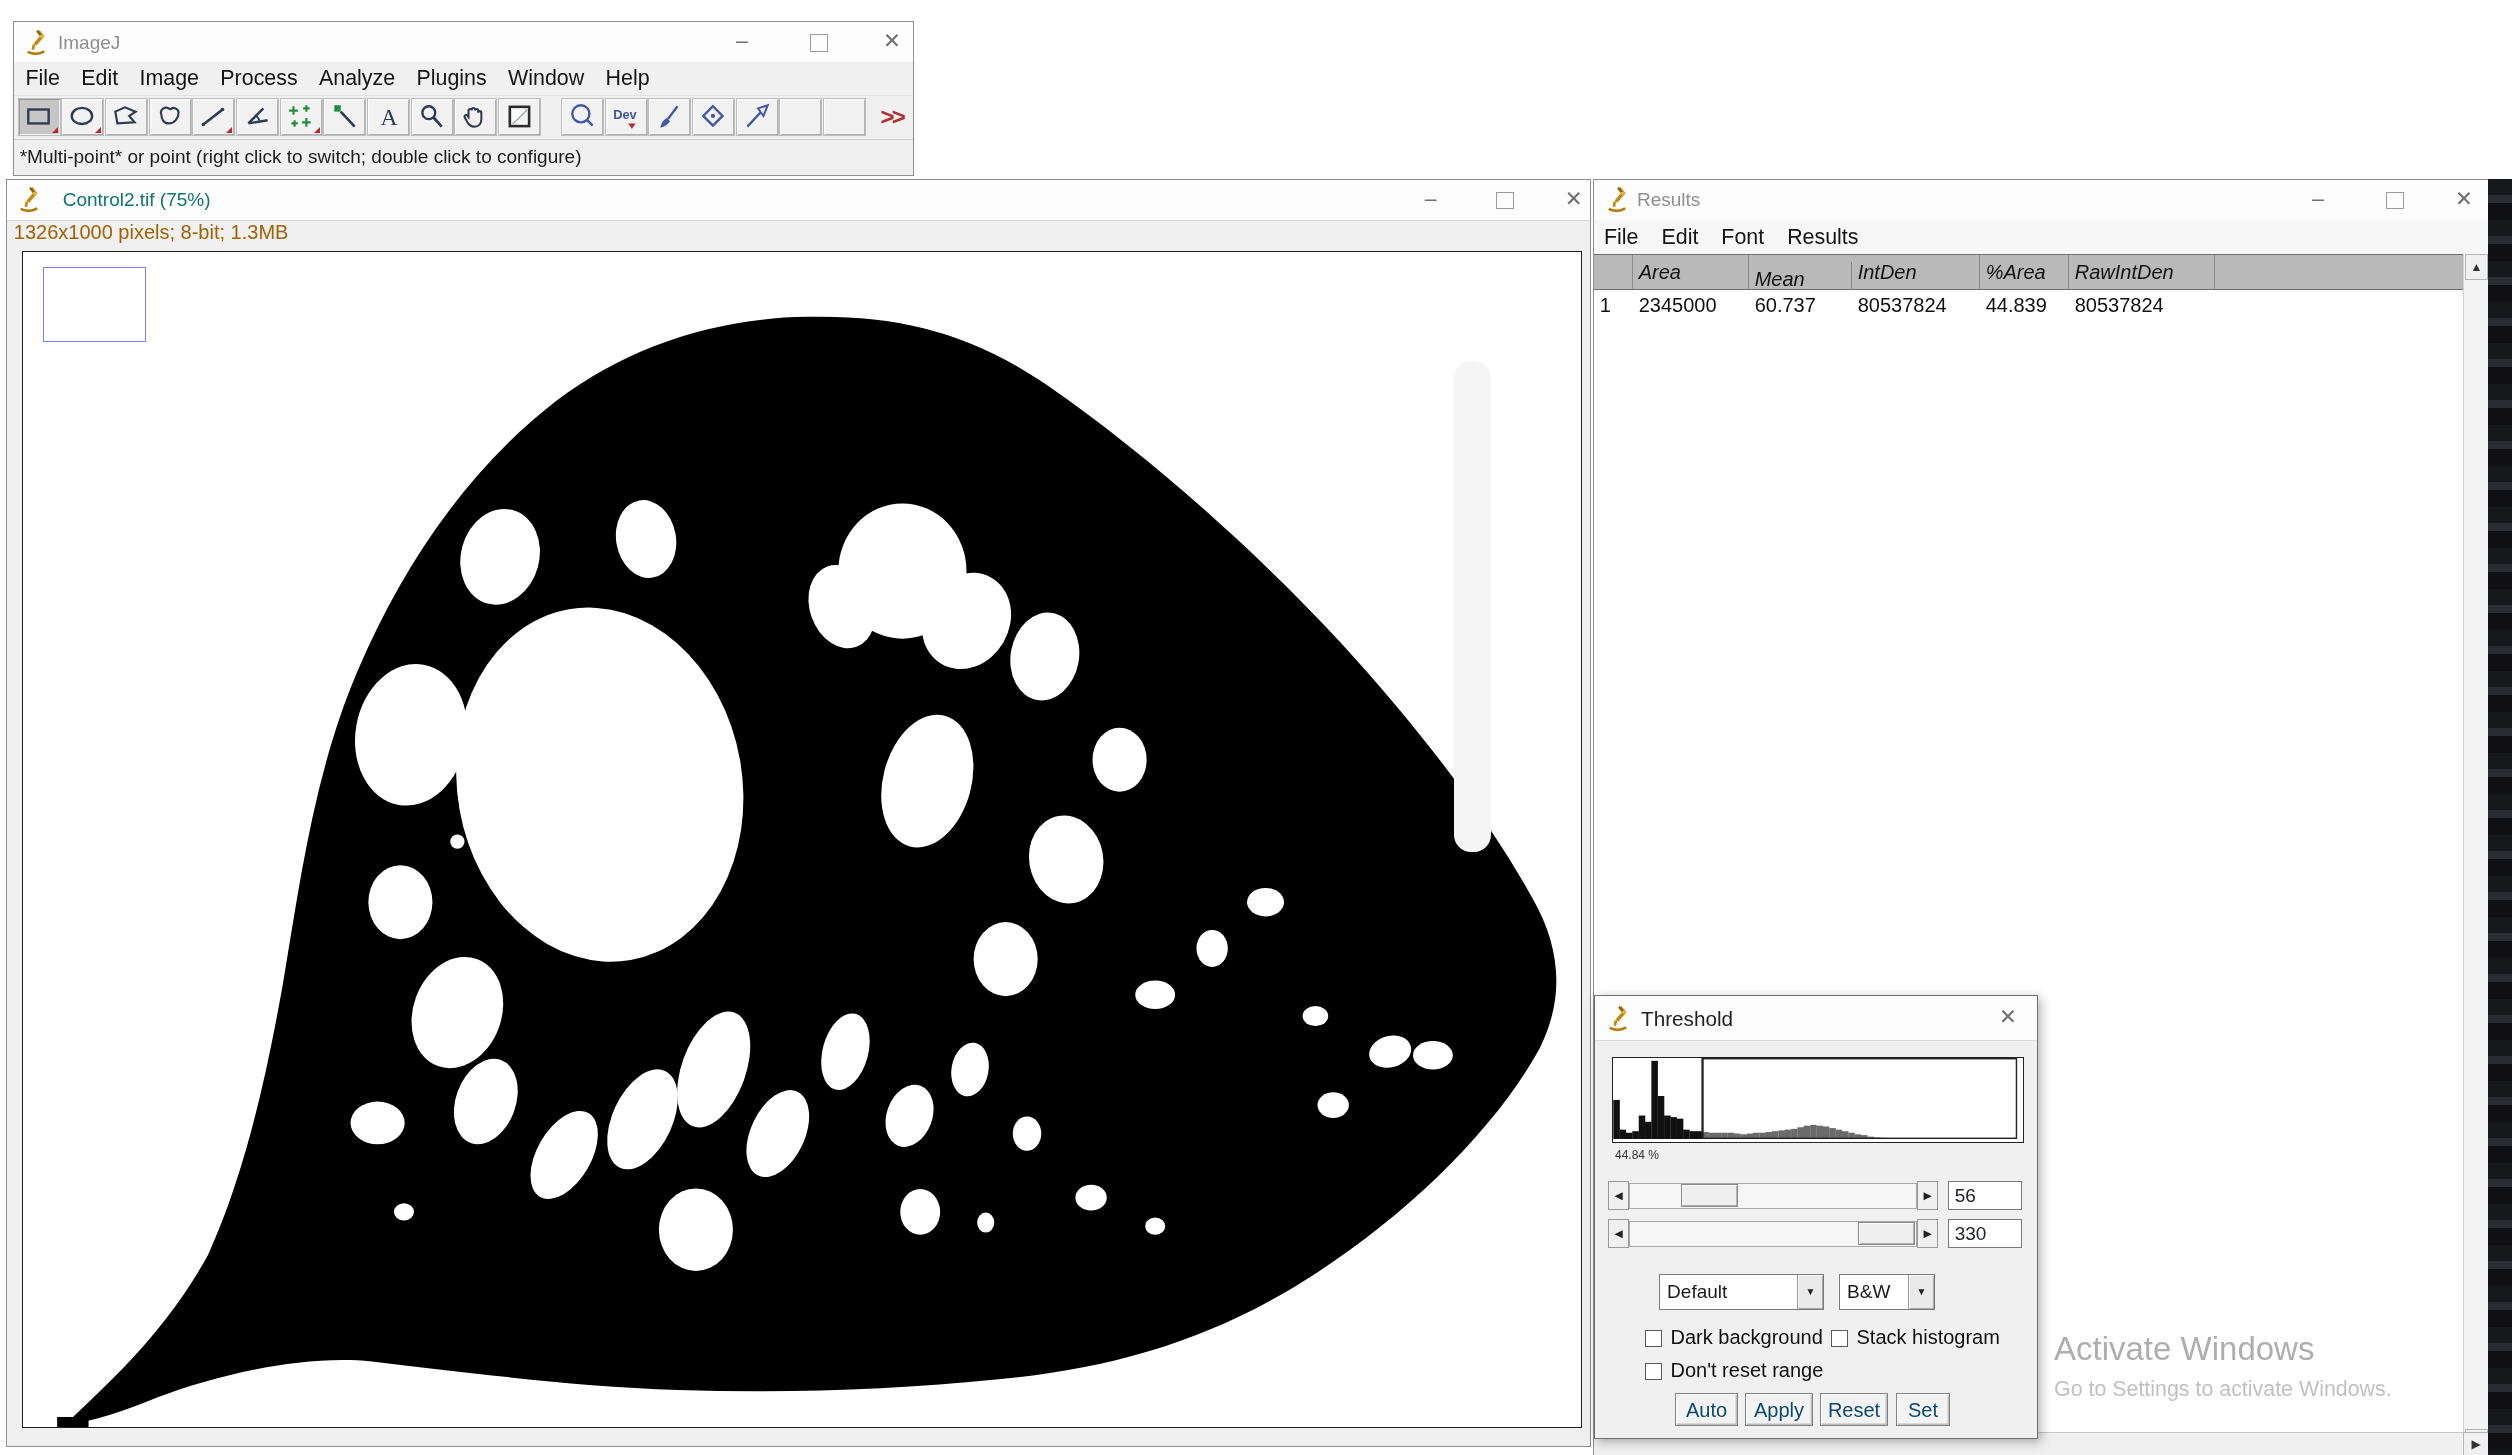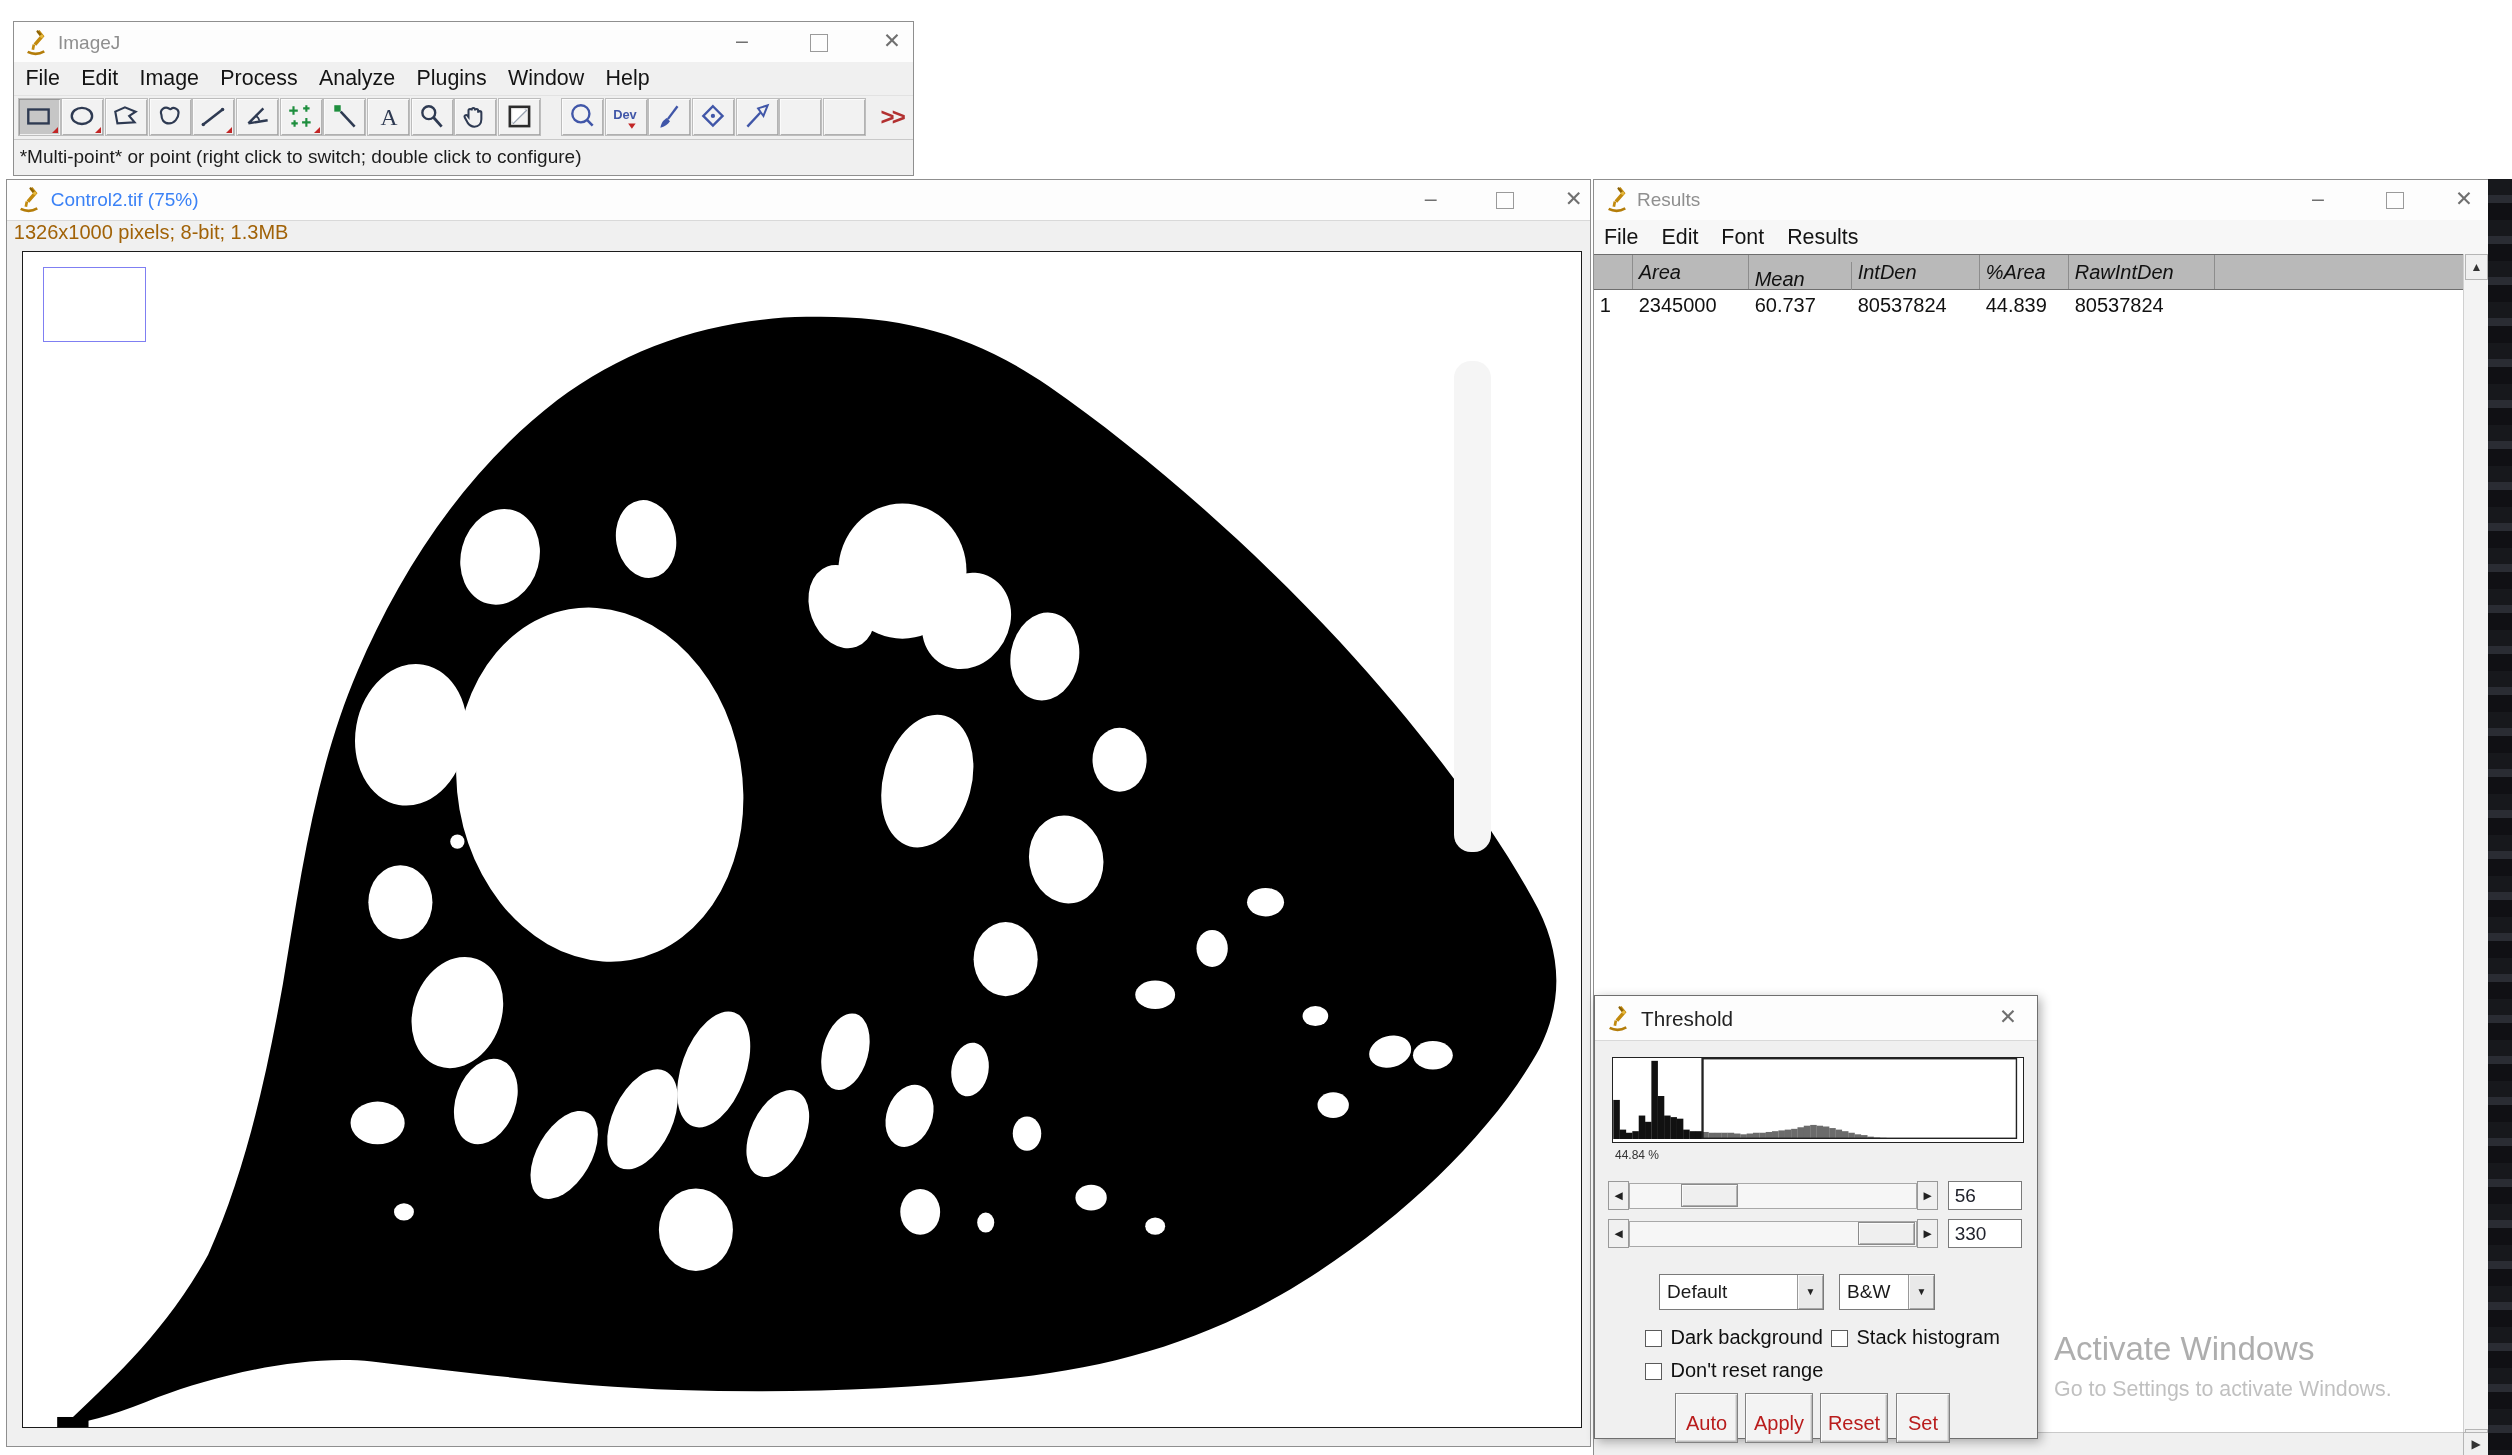--- a/index.html
+++ b/index.html
@@ -61,22 +61,22 @@
   .sl-thumb{position:absolute;top:0.7px;width:57px;height:23px;background:#efefef;border:0.7px solid #8b8b8b;
     box-shadow:inset 0.7px 0.7px 0 #fff, inset -0.7px -0.7px 0 #9b9b9b;box-sizing:border-box;}
   .valbox{position:absolute;left:353px;top:1.4px;width:74px;height:28.5px;background:#ffffff;border:0.7px solid #7a7a7a;
     box-sizing:border-box;font-size:19px;color:#20222c;padding:2.8px 0 0 5.7px;}
   .dropdown{position:absolute;top:0;height:36px;background:#ffffff;border:0.7px solid #7a7a7a;box-sizing:border-box;}
   .dd-text{position:absolute;left:7.1px;top:6.4px;font-size:19px;color:#1a1a1a;}
   .dd-btn{position:absolute;right:0;top:0;width:26px;height:100%;background:#e9e9e9;border-left:0.7px solid #9a9a9a;
     box-shadow:inset 0.7px 0.7px 0 #fff, inset -0.7px -0.7px 0 #8e8e8e;font-size:10px;color:#222;text-align:center;line-height:34px;box-sizing:border-box;}
   .checkbox{display:inline-block;width:17px;height:17px;background:#fff;border:1.4px solid #5a5a5a;box-sizing:border-box;vertical-align:-2.8px;}
   .cb-label{font-size:20px;color:#101010;margin-left:8.5px;}
-  .th-btn{position:absolute;top:0;height:50px;background:#f3f3f3;border:0.7px solid #828282;box-sizing:border-box;
-    box-shadow:inset 0.7px 0.7px 0 #ffffff, inset -1.4px -1.4px 0 #bdbdbd;font-size:20px;color:#b91c1c;text-align:center;padding-top:18px;}
+  .th-btn{position:absolute;top:0;height:33px;background:#f3f3f3;border:0.7px solid #828282;box-sizing:border-box;
+    box-shadow:inset 0.7px 0.7px 0 #ffffff, inset -1.4px -1.4px 0 #bdbdbd;font-size:20px;color:#0c4a6e;text-align:center;padding-top:5px;}
   
   #wm1{position:absolute;left:2054px;top:1330px;font-size:33px;color:rgba(125,125,125,.62);z-index:25;}
   #wm2{position:absolute;left:2054px;top:1377px;font-size:21.4px;color:rgba(140,140,140,.55);z-index:25;}
 </style>
 </head>
 <body>
 
 <div class="win" id="imagej-win">
   <div class="titlebar">
     <span class="tb-icon" style="left:10px"><svg width="26" height="27" viewBox="0 0 24 26">
@@ -223,21 +223,21 @@
 
 <div class="win" id="image-win">
   <div class="titlebar">
     <span class="tb-icon" style="left:10px"><svg width="26" height="27" viewBox="0 0 24 26">
           <path d="M13 2 L17 7 L10 15" fill="none" stroke="#c28a0e" stroke-width="3.4"></path>
           <path d="M12 1.5 L16 6.5" stroke="#8a6106" stroke-width="2"></path>
           <path d="M9 15 L8 20" stroke="#c28a0e" stroke-width="2.6"></path>
           <path d="M3 22 Q11 26 19 21.5" fill="none" stroke="#b47d0a" stroke-width="2.6"></path>
           <circle cx="16.5" cy="7" r="1.6" fill="#e6b93c"></circle>
         </svg></span>
-    <span class="tb-title" style="left:44px;color:#3b82f6">Control2.tif (75%)</span>
+    <span class="tb-title" style="left:56px;color:#0f766e">Control2.tif (75%)</span>
     <span class="ctrl" style="left:1401px">–</span>
     <span class="ctrl" style="left:1475px"><span class="ctrl-max-box"></span></span>
     <span class="ctrl" style="left:1544px">✕</span>
   </div>
   <div id="image-info">1326x1000 pixels; 8-bit; 1.3MB</div>
   <div id="canvas">
     <svg id="figure-svg" width="1558" height="1175" viewBox="0 0 2188 1650">
         <path d="M60 1646C120 1588 200 1518 260 1408C310 1298 340 1168 365 1028C390 878 410 728 470 588C530 448 620 308 750 208C850 133 970 93 1100 91C1230 88 1330 113 1440 188C1570 278 1720 408 1850 548C1960 668 2060 798 2120 908C2160 978 2165 1048 2130 1118C2070 1228 1950 1348 1810 1438C1670 1528 1530 1568 1370 1583C1220 1598 1070 1603 920 1598C770 1593 620 1573 490 1558C390 1548 270 1578 190 1608C140 1628 100 1643 60 1646Z" fill="#000000"></path>
         <rect x="48" y="1636" width="44" height="16" fill="#000"></rect>
         <ellipse cx="810" cy="748" rx="200" ry="250" fill="#ffffff" transform="rotate(-10 810 748)"></ellipse>

